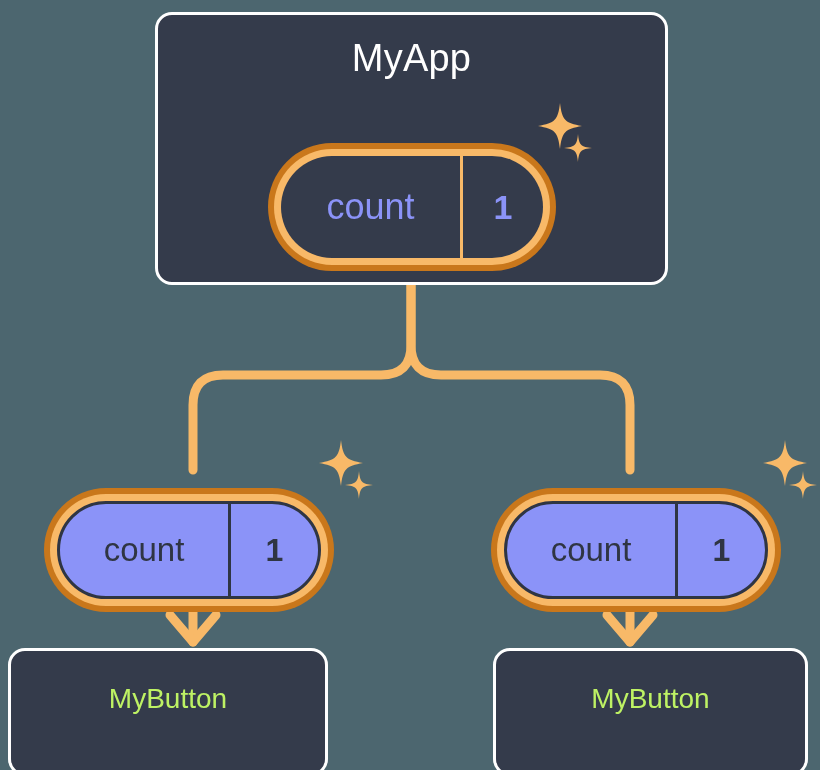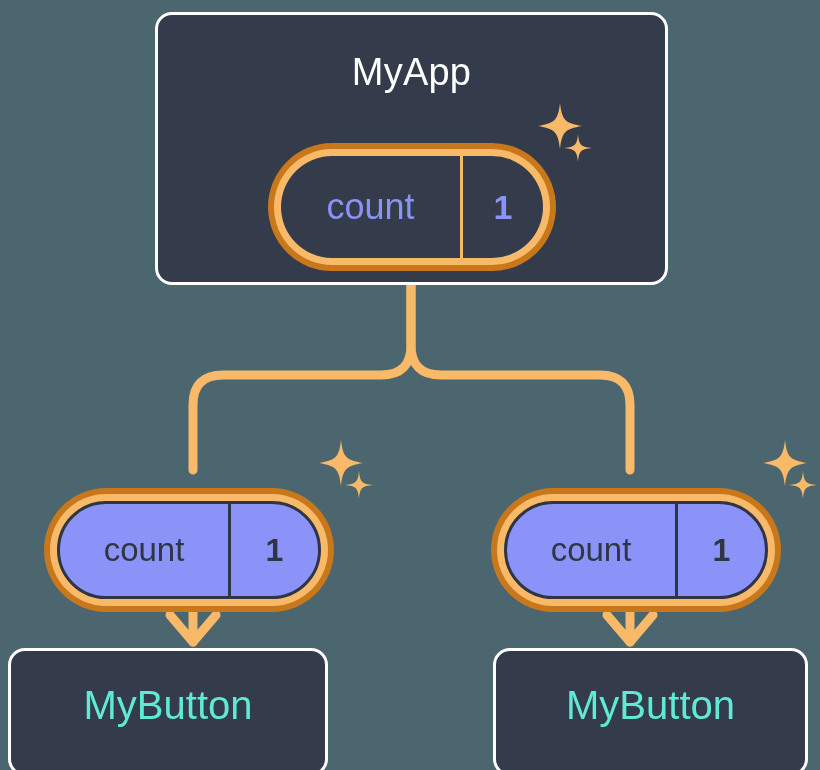--- a/index.html
+++ b/index.html
@@ -59,42 +59,42 @@
     letter-spacing: 0.2px;
     white-space: nowrap;
   }
 
   #card-myapp {
     left: 155px;
     top: 12px;
     width: 513px;
     height: 273px;
   }
-  #card-myapp .card-title { top: 36px; }
+  #card-myapp .card-title { top: 22px; }
 
   #card-mybutton-left {
     left: 8px;
     top: 648px;
     width: 320px;
     height: 128px;
   }
   #card-mybutton-right {
     left: 493px;
     top: 648px;
     width: 315px;
     height: 128px;
   }
   .btn-title {
     position: absolute;
     left: 0;
     right: 0;
     top: 32px;
     text-align: center;
-    color: #5eead4;
-    font-size: 40px;
+    color: #bef264;
+    font-size: 28px;
     white-space: nowrap;
   }
 
   
   .pill {
     position: absolute;
     box-sizing: border-box;
     border-radius: 999px;
     background: #c9771b;          
     padding: 6px;

